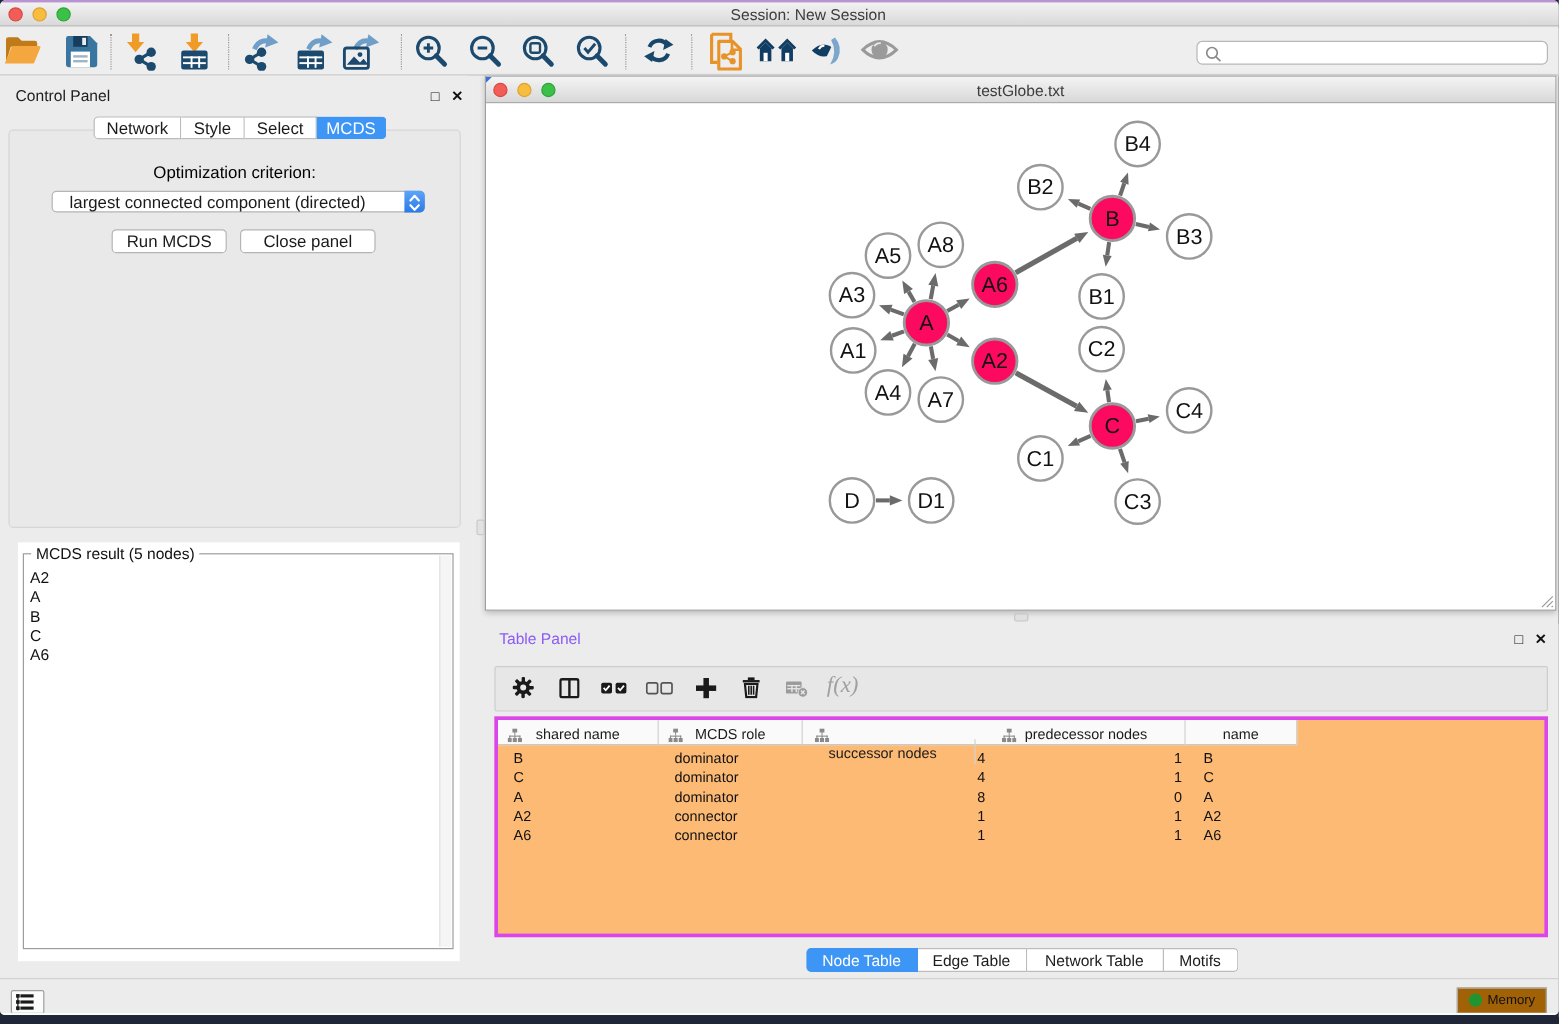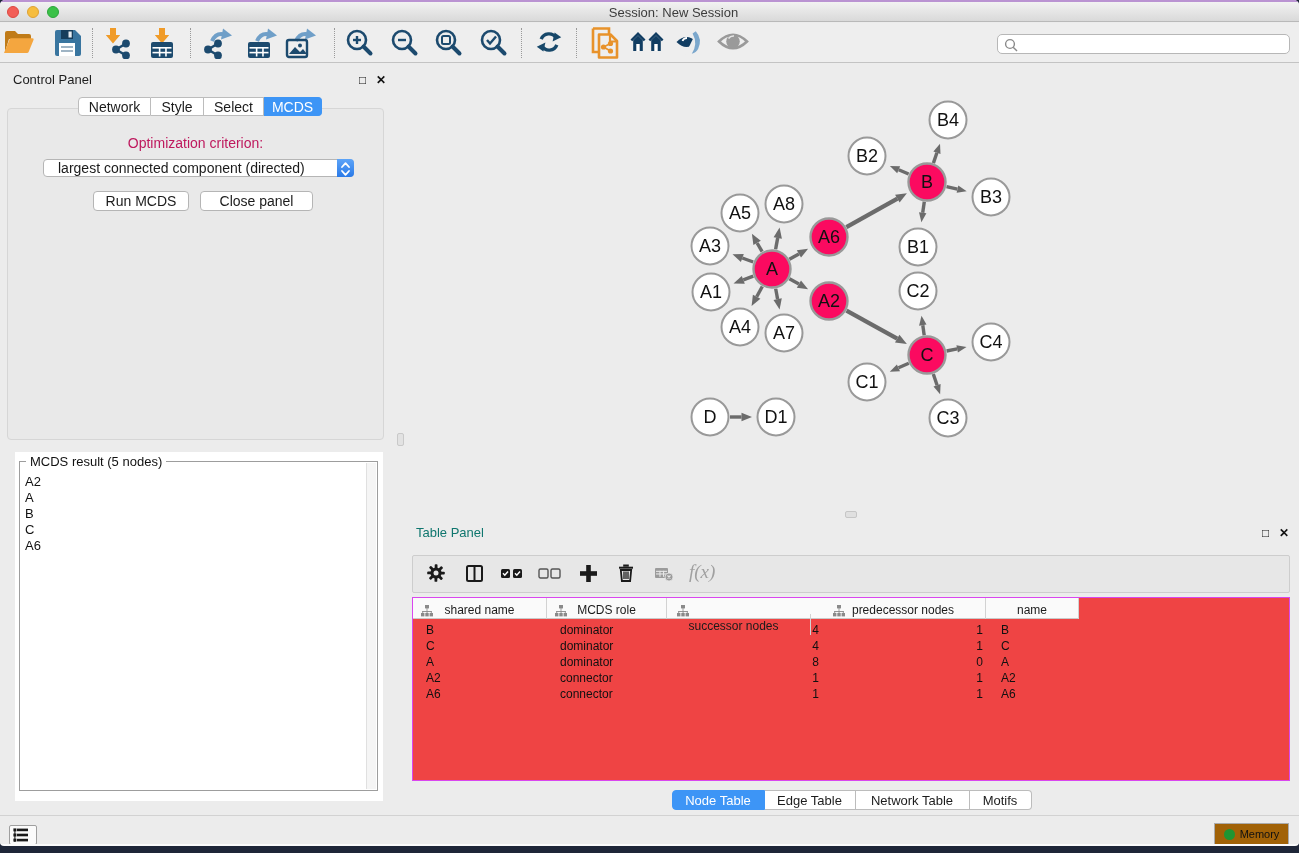--- a/index.html
+++ b/index.html
@@ -21,41 +21,41 @@
 #cp { position:absolute; left:0; top:63px; width:391px; height:752px; background:#ececec; }
 #cp-title { position:absolute; left:13px; top:9px; font-size:13px; color:#1d1d1d; }
 .panicon { position:absolute; top:10px; font-size:12px; color:#111; }
 .tabrow { position:absolute; display:flex; height:19px; z-index:5; }
 .tab { font-size:13px; color:#1c1c1c; background:#fff; border:1px solid #bcbcbc; border-left:none; padding:1px 12px 0; line-height:17px; text-align:center; }
 .tab.first { border-left:1px solid #bcbcbc; border-radius:4px 0 0 4px; }
 .tab.last { border-radius:0 4px 4px 0; }
 .tab.sel { background:#3d95f6; color:#fff; border-color:#3d95f6; }
 .tabrow .tab { font-size:14px; padding:1px 6px 0; }
 #mcds-panel { position:absolute; left:7px; top:45px; width:377px; height:332px; background:#e9e9e9; border:1px solid #d6d6d6; border-radius:4px; }
-#optlabel { position:absolute; left:0; top:72px; width:391px; text-align:center; font-size:14px; color:#be185d; }
+#optlabel { position:absolute; left:0; top:72px; width:391px; text-align:center; font-size:14px; color:#000000; }
 #dropdown { position:absolute; left:43px; top:96px; width:311px; height:18px; background:#fff; border:1px solid #b5b5b5; border-radius:4px; font-size:14px; color:#1b1b1b; text-align:left; padding-left:14px; line-height:16px; }
 #spinner { position:absolute; right:-1px; top:-1px; width:17px; height:18px; background:linear-gradient(#5da4f8,#2a7ae8); border-radius:0 4px 4px 0; }
 .btn { position:absolute; background:#fff; border:1px solid #b5b5b5; border-radius:4px; font-size:14px; color:#1b1b1b; text-align:center; }
 #resultbox { position:absolute; left:15px; top:389px; width:368px; height:349px; background:#fff; }
 #grp { position:absolute; left:4px; top:9px; width:359px; height:330px; border:1px solid #9d9d9d; }
 #grp-title { position:absolute; left:6px; top:-8px; background:#fff; padding:0 4px; font-size:13px; color:#111; z-index:3; line-height:15px; }
 #mcdslist { position:absolute; left:1px; top:1px; right:11px; bottom:1px; background:#fff; font-size:13px; color:#111; padding:11px 0 0 4px; line-height:16px; }
 #mcdsscroll { position:absolute; right:1px; top:1px; width:10px; bottom:1px; background:#f5f5f5; border-left:1px solid #e0e0e0; }
 
 #net { position:absolute; left:404px; top:63px; width:893px; height:446px; background:#fff; border:1px solid #9f9f9f; box-shadow:0 2px 5px rgba(0,0,0,0.22); }
 #net-titlebar { position:absolute; left:0; top:0; width:891px; height:22px; background:linear-gradient(#f4f4f4,#d8d8d8); border-bottom:1px solid #ababab; }
 #net-titlebar .t1 { left:6px; background:#f25e57; border:1px solid #dc4841; top:5px; }
 #net-titlebar .t2 { left:26px; background:#f6bd3e; border:1px solid #dfa133; top:5px; }
 #net-titlebar .t3 { left:46px; background:#3bc148; border:1px solid #2ca53a; top:5px; }
 #net-title { position:absolute; top:4px; left:0; width:100%; text-align:center; font-size:13px; color:#3c3c3c; }
 
 #tp { position:absolute; left:404px; top:520px; width:895px; height:295px; background:#ececec; }
-#tp-title { position:absolute; left:12px; top:5px; font-size:13px; color:#0f766e; }
+#tp-title { position:absolute; left:12px; top:5px; font-size:13px; color:#8b5cf6; }
 #tp-toolbar { position:absolute; left:8px; top:35px; width:878px; height:38px; background:#e7e7e7; border:1px solid #cdcdcd; border-radius:2px; }
-#tbl { position:absolute; left:8px; top:77px; width:878px; height:184px; background:#ef4444; border:1px solid #d946ef; }
+#tbl { position:absolute; left:8px; top:77px; width:878px; height:184px; background:#fdba74; border:3px solid #d946ef; }
 #tbl-header { position:absolute; left:0; top:0; width:666px; height:21px; background:#fafafa; border-bottom:1px solid #c9c9c9; font-size:12px; color:#1b1b1b; }
 .hcell { position:absolute; top:0; height:21px; border-right:1px solid #d2d2d2; text-align:center; padding-top:4px; line-height:17px; }
 .tcell { position:absolute; font-size:12px; color:#111; line-height:16px; }
 #bottabs { position:absolute; left:0; top:270px; width:895px; display:flex; justify-content:center; }
 
 #statusbar { position:absolute; left:0; top:815px; width:1299px; height:31px; background:#ececec; border-top:1px solid #d2d2d2; }
 #listbtn { position:absolute; left:9px; top:9px; width:28px; height:20px; background:#fbfbfb; border:1px solid #9f9f9f; border-radius:2px; }
 #membtn { position:absolute; right:10px; top:7px; width:75px; height:23px; background:#a16207; border:1px solid #ababab; font-size:11px; color:#111; text-align:center; line-height:21px; }
 </style>
 </head>
@@ -217,20 +217,38 @@
   <div class="btn" style="left:200px; top:128px; width:113px; height:20px; line-height:18px;">Close panel</div>
   <div id="resultbox">
     <div id="grp">
       <div id="grp-title">MCDS result (5 nodes)</div>
       <div id="mcdslist">A2<br>A<br>B<br>C<br>A6</div>
       <div id="mcdsscroll"></div>
     </div>
   </div>
 </div>
 
+<div id="net">
+  <svg style="position:absolute;left:0;top:0;z-index:4" width="5" height="5" viewBox="0 0 5 5">
+        <path d="M0 0 H5 L0 5 Z" fill="#3a6fd8"></path>
+      </svg>
+      <div id="net-titlebar">
+    <div class="tl t1"></div>
+        <div class="tl t2"></div>
+        <div class="tl t3"></div>
+    <div id="net-title">testGlobe.txt</div>
+  </div>
+  <svg style="position:absolute;right:1px;bottom:1px" width="12" height="12" viewBox="0 0 12 12">
+        <g stroke="#9a9a9a" stroke-width="1">
+          <line x1="2" y1="11" x2="11" y2="2"></line>
+          <line x1="6" y1="11" x2="11" y2="6"></line>
+          <line x1="10" y1="11" x2="11" y2="10"></line>
+        </g>
+      </svg>
+</div>
 <svg style="position:absolute;left:405px;top:86px" width="892" height="423" viewBox="405 86 892 423">
 <line x1="762.1" y1="251.6" x2="757.1" y2="243.0" stroke="#6b6b6b" stroke-width="3.4"></line>
 <polygon points="751.9,233.8 760.8,240.8 753.4,245.1" fill="#6b6b6b"></polygon>
 <line x1="775.6" y1="249.3" x2="777.7" y2="237.9" stroke="#6b6b6b" stroke-width="3.4"></line>
 <polygon points="779.6,227.6 781.9,238.7 773.6,237.2" fill="#6b6b6b"></polygon>
 <line x1="753.2" y1="262.0" x2="742.3" y2="258.0" stroke="#6b6b6b" stroke-width="3.4"></line>
 <polygon points="732.5,254.3 743.8,254.0 740.9,262.0" fill="#6b6b6b"></polygon>
 <line x1="753.3" y1="276.1" x2="743.3" y2="279.8" stroke="#6b6b6b" stroke-width="3.4"></line>
 <polygon points="733.5,283.5 741.8,275.9 744.8,283.8" fill="#6b6b6b"></polygon>
 <line x1="762.3" y1="286.5" x2="756.7" y2="296.8" stroke="#6b6b6b" stroke-width="3.4"></line>

